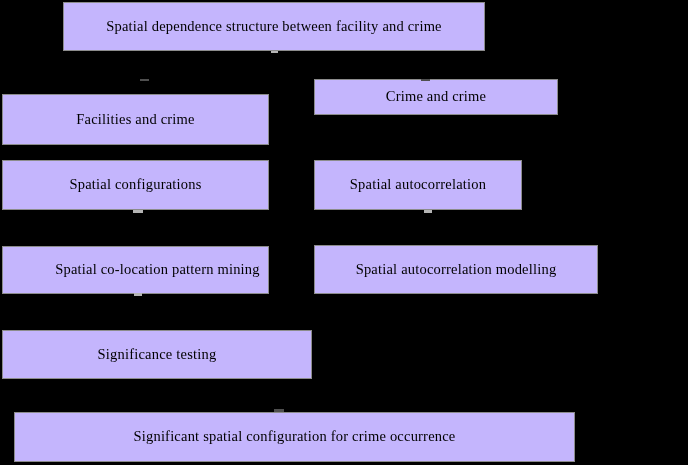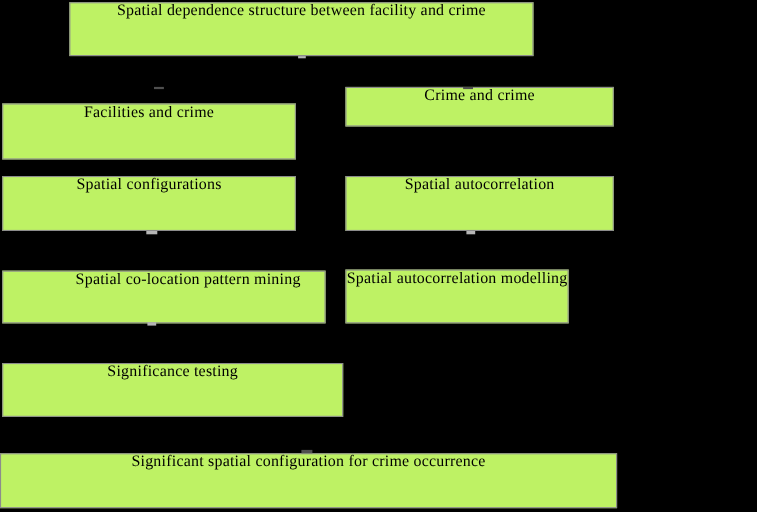--- a/index.html
+++ b/index.html
@@ -7,42 +7,42 @@
   }
   body {
     width: 688px; height: 465px;
     background: #000000;
     position: relative;
     overflow: hidden;
     font-family: "Liberation Serif", serif;
   }
   .box {
     position: absolute;
-    background: #bef264;
+    background: #c4b5fd;
     border: 1px solid #8c8c8c;
     box-sizing: border-box;
     display: flex;
-    align-items: flex-start;
+    align-items: center;
     justify-content: center;
     text-align: center;
     color: #000000;
     font-size: 14.5px;
     letter-spacing: 0.2px;
     line-height: 1.1;
   }
   
   .box-title        { left: 63px;  top: 2px;   width: 422px; height: 49px; }
   .box-facilities   { left: 2px;   top: 94px;  width: 267px; height: 51px; }
   .box-crimecrime   { left: 314px; top: 79px;  width: 244px; height: 36px; }
   .box-config       { left: 2px;   top: 160px; width: 267px; height: 50px; }
-  .box-autocorr     { left: 314px; top: 160px; width: 244px; height: 50px; }
-  .box-colocation   { left: 2px;   top: 246px; width: 294px; height: 48px; padding-left: 44px; }
-  .box-modelling    { left: 314px; top: 245px; width: 203px; height: 49px; }
+  .box-autocorr     { left: 314px; top: 160px; width: 208px; height: 50px; }
+  .box-colocation   { left: 2px;   top: 246px; width: 267px; height: 48px; padding-left: 44px; }
+  .box-modelling    { left: 314px; top: 245px; width: 284px; height: 49px; }
   .box-significance { left: 2px;   top: 330px; width: 310px; height: 49px; }
-  .box-bottom       { left: 0;   top: 412px; width: 561px; height: 50px; }
+  .box-bottom       { left: 14px;   top: 412px; width: 561px; height: 50px; }
 
   
   .tick {
     position: absolute;
     pointer-events: none;
   }
   .tick-dark  { background: #4f4f4f; }
   .tick-light { background: #b5b5b5; }
   .t1 { left: 140px; top: 79px;  width: 9px;  height: 2px; }  
   .t2 { left: 421px; top: 79px;  width: 9px;  height: 2px; }  

